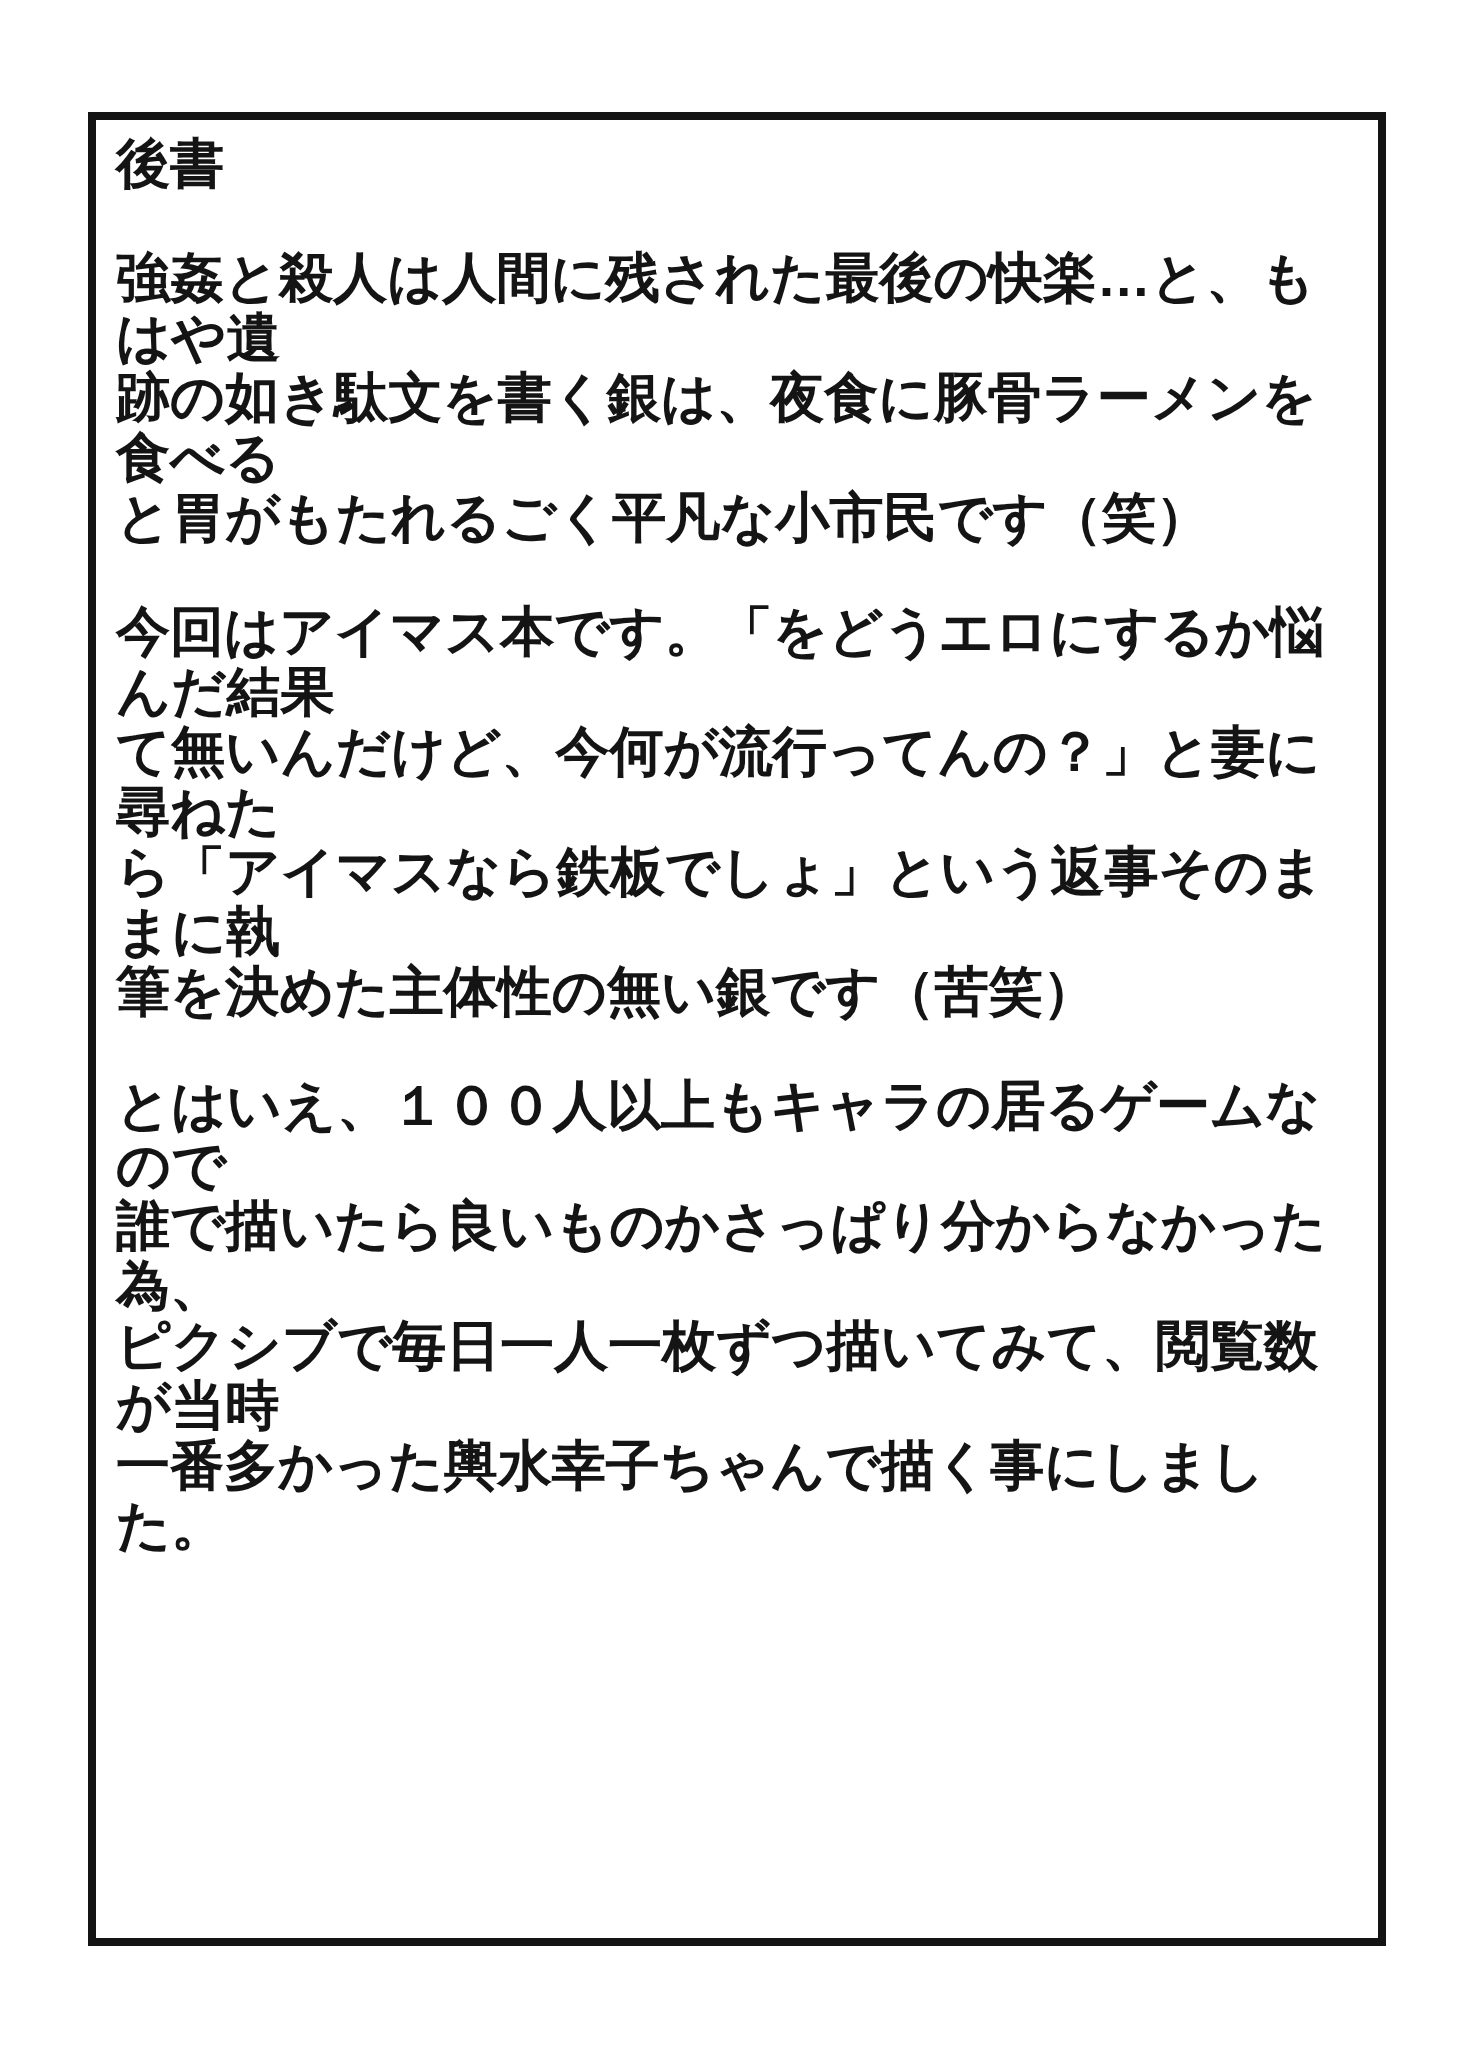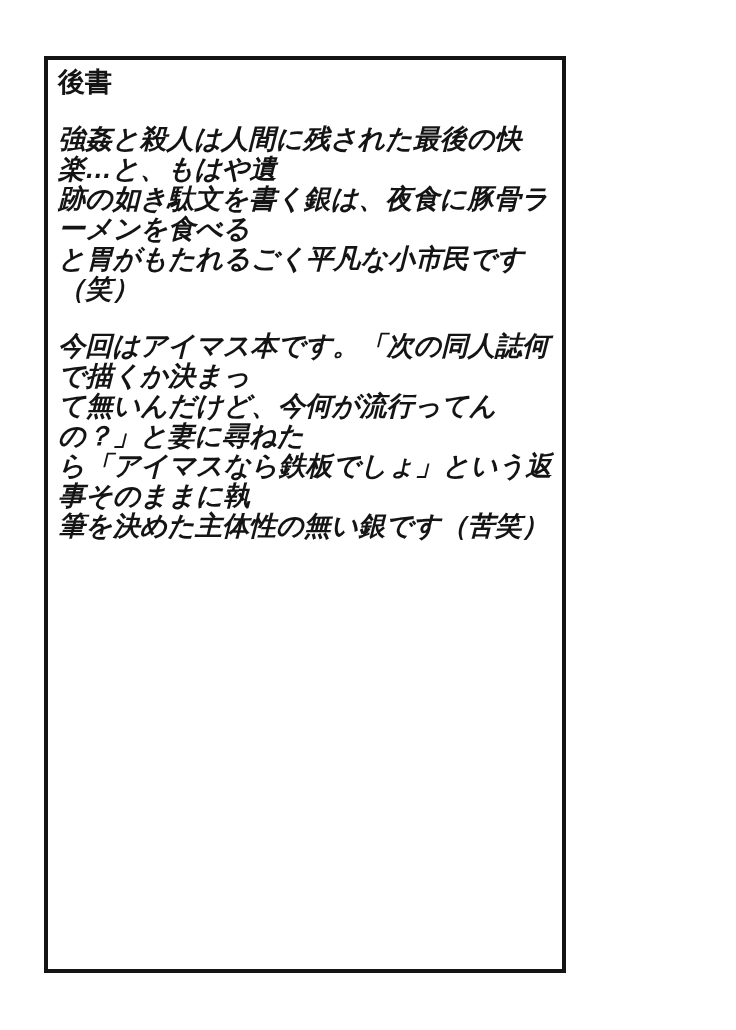--- a/index.html
+++ b/index.html
@@ -11,21 +11,21 @@
     height: 1030px;
     background: #ffffff;
     position: relative;
     overflow: hidden;
     font-family: "Liberation Sans", sans-serif;
   }
   .frame {
     position: absolute;
     left: 44px;
     top: 56px;
-    width: 522px;
+    width: 649px;
     height: 917px;
     box-sizing: border-box;
     border: 4px solid #141414;
     background: #ffffff;
     padding: 7px 8px 0 10px;
     overflow: hidden;
   }
   .title {
     font-size: 27px;
     line-height: 30px;
@@ -34,32 +34,35 @@
     margin: 0 0 27px 0;
   }
   .paragraph {
     font-size: 27px;
     line-height: 30px;
     font-weight: bold;
     color: #141414;
     margin: 0 0 27px 0;
     white-space: pre-line;
     letter-spacing: 0;
-    font-style: italic;
   }
 </style>
 </head>
 <body>
 
 <div class="page">
   <div class="frame">
     <div class="title">後書</div>
     <div class="paragraphs">
         <div class="paragraph">強姦と殺人は人間に残された最後の快楽…と、もはや遺
 跡の如き駄文を書く銀は、夜食に豚骨ラーメンを食べる
 と胃がもたれるごく平凡な小市民です（笑）</div>
-        <div class="paragraph">今回はアイマス本です。「次の同人誌何で描くか決まっ
+        <div class="paragraph">今回はアイマス本です。「をどうエロにするか悩んだ結果
 て無いんだけど、今何が流行ってんの？」と妻に尋ねた
 ら「アイマスなら鉄板でしょ」という返事そのままに執
 筆を決めた主体性の無い銀です（苦笑）</div>
+        <div class="paragraph">とはいえ、１００人以上もキャラの居るゲームなので
+誰で描いたら良いものかさっぱり分からなかった為、
+ピクシブで毎日一人一枚ずつ描いてみて、閲覧数が当時
+一番多かった輿水幸子ちゃんで描く事にしました。</div>
       </div>
   </div>
 </div>
 
 </body></html>

